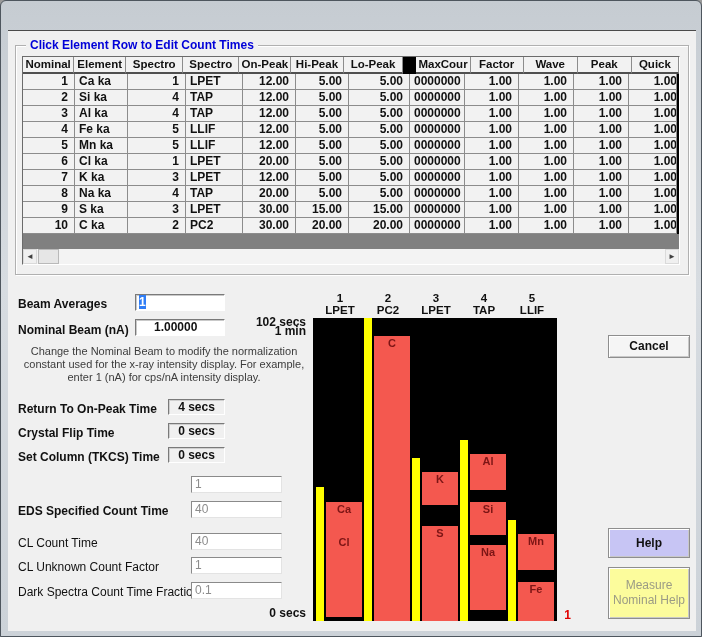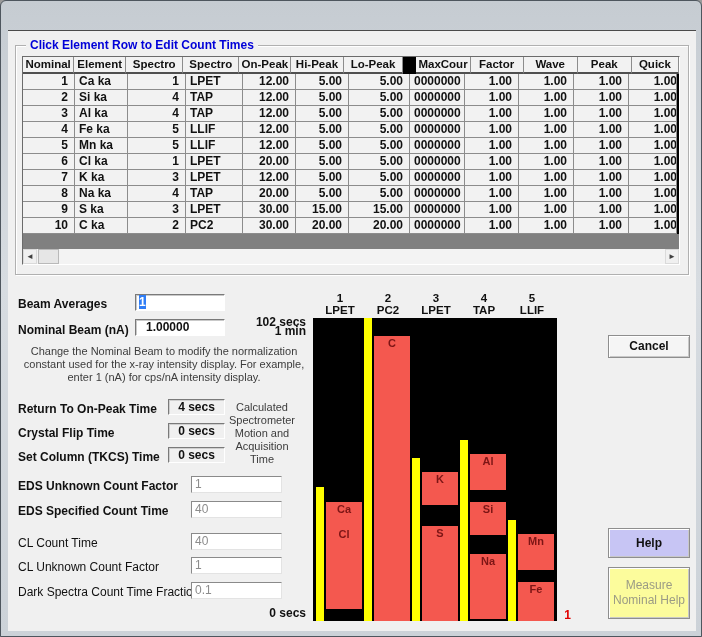--- a/index.html
+++ b/index.html
@@ -246,36 +246,34 @@
       <div class="sb-btn" style="left:0;">◄</div>
       <div class="sb-thumb"></div>
       <div class="sb-btn" style="right:0;">►</div>
     </div>
   </div>
 
   <div class="lbl b" style="left:17px;top:296px;">Beam Averages</div>
   <div class="inputbox" style="left:134px;top:293px;width:90px;height:17px;"><span class="selhl">1</span></div>
 
   <div class="lbl b" style="left:17px;top:322px;">Nominal Beam (nA)</div>
-  <div class="inputbox" style="left:134px;top:318px;width:90px;height:17px;padding-left:10px;">1.00000</div>
+  <div class="inputbox" style="left:134px;top:318px;width:90px;height:17px;padding-left:18px;">1.00000</div>
 
   <div class="note" style="left:18px;top:344px;width:290px;">Change the Nominal Beam to modify the normalization constant used for the x-ray intensity display. For example, enter 1 (nA) for cps/nA intensity display.</div>
 
   <div class="lbl b" style="left:17px;top:401px;">Return To On-Peak Time</div>
   <div class="calcbox" style="left:167px;top:398px;">4 secs</div>
 
   <div class="lbl b" style="left:17px;top:425px;">Crystal Flip Time</div>
   <div class="calcbox" style="left:167px;top:422px;">0 secs</div>
 
   <div class="lbl b" style="left:17px;top:449px;">Set Column (TKCS) Time</div>
   <div class="calcbox" style="left:167px;top:446px;">0 secs</div>
 
-  <div class="note" style="left:222px;top:400px;width:78px;">Calculated Spectrometer Motion and Acquisition Time</div>
-
-  <div class="lbl b" style="left:17px;top:478px;">EDS Unknown Count Factor</div>
+
   <div class="disabledbox" style="left:190px;top:475px;">1</div>
 
   <div class="lbl b" style="left:17px;top:503px;">EDS Specified Count Time</div>
   <div class="disabledbox" style="left:190px;top:500px;">40</div>
 
   <div class="lbl" style="left:17px;top:535px;">CL Count Time</div>
   <div class="disabledbox" style="left:190px;top:532px;">40</div>
 
   <div class="lbl" style="left:17px;top:559px;">CL Unknown Count Factor</div>
   <div class="disabledbox" style="left:190px;top:556px;">1</div>
@@ -299,42 +297,42 @@
       <div class="ch-lbl" style="left: 51px;">PC2</div>
       <div class="ch-lbl" style="left: 99px;">LPET</div>
       <div class="ch-lbl" style="left: 147px;">TAP</div>
       <div class="ch-lbl" style="left: 195px;">LLIF</div>
     </div>
   <div class="chart" id="chart">
       <div class="ybar" style="left: 3px; bottom: 0px; height: 134px; background: rgb(255, 255, 0);"></div>
       <div class="rbar" style="left: 13px; bottom: 80px; height: 39px; background: rgb(244, 88, 79);">
         <span class="el">Ca</span>
       </div>
-      <div class="rbar" style="left: 13px; bottom: 12px; height: 82px; background: rgb(244, 88, 79);">
+      <div class="rbar" style="left: 13px; bottom: 4px; height: 82px; background: rgb(244, 88, 79);">
         <span class="el">Cl</span>
       </div>
       <div class="ybar" style="left: 51px; bottom: 0px; height: 303px; background: rgb(255, 255, 0);"></div>
       <div class="rbar" style="left: 61px; bottom: 0px; height: 285px; background: rgb(244, 88, 79);">
         <span class="el">C</span>
       </div>
       <div class="ybar" style="left: 99px; bottom: 0px; height: 163px; background: rgb(255, 255, 0);"></div>
       <div class="rbar" style="left: 109px; bottom: 116px; height: 33px; background: rgb(244, 88, 79);">
         <span class="el">K</span>
       </div>
       <div class="rbar" style="left: 109px; bottom: 0px; height: 95px; background: rgb(244, 88, 79);">
         <span class="el">S</span>
       </div>
       <div class="ybar" style="left: 147px; bottom: 0px; height: 181px; background: rgb(255, 255, 0);"></div>
       <div class="rbar" style="left: 157px; bottom: 131px; height: 36px; background: rgb(244, 88, 79);">
         <span class="el">Al</span>
       </div>
       <div class="rbar" style="left: 157px; bottom: 86px; height: 33px; background: rgb(244, 88, 79);">
         <span class="el">Si</span>
       </div>
-      <div class="rbar" style="left: 157px; bottom: 2px; height: 65px; background: rgb(244, 88, 79);">
+      <div class="rbar" style="left: 157px; bottom: 11px; height: 65px; background: rgb(244, 88, 79);">
         <span class="el">Na</span>
       </div>
       <div class="ybar" style="left: 195px; bottom: 0px; height: 101px; background: rgb(255, 255, 0);"></div>
       <div class="rbar" style="left: 205px; bottom: 51px; height: 36px; background: rgb(244, 88, 79);">
         <span class="el">Mn</span>
       </div>
       <div class="rbar" style="left: 205px; bottom: 0px; height: 39px; background: rgb(244, 88, 79);">
         <span class="el">Fe</span>
       </div>
     </div>

